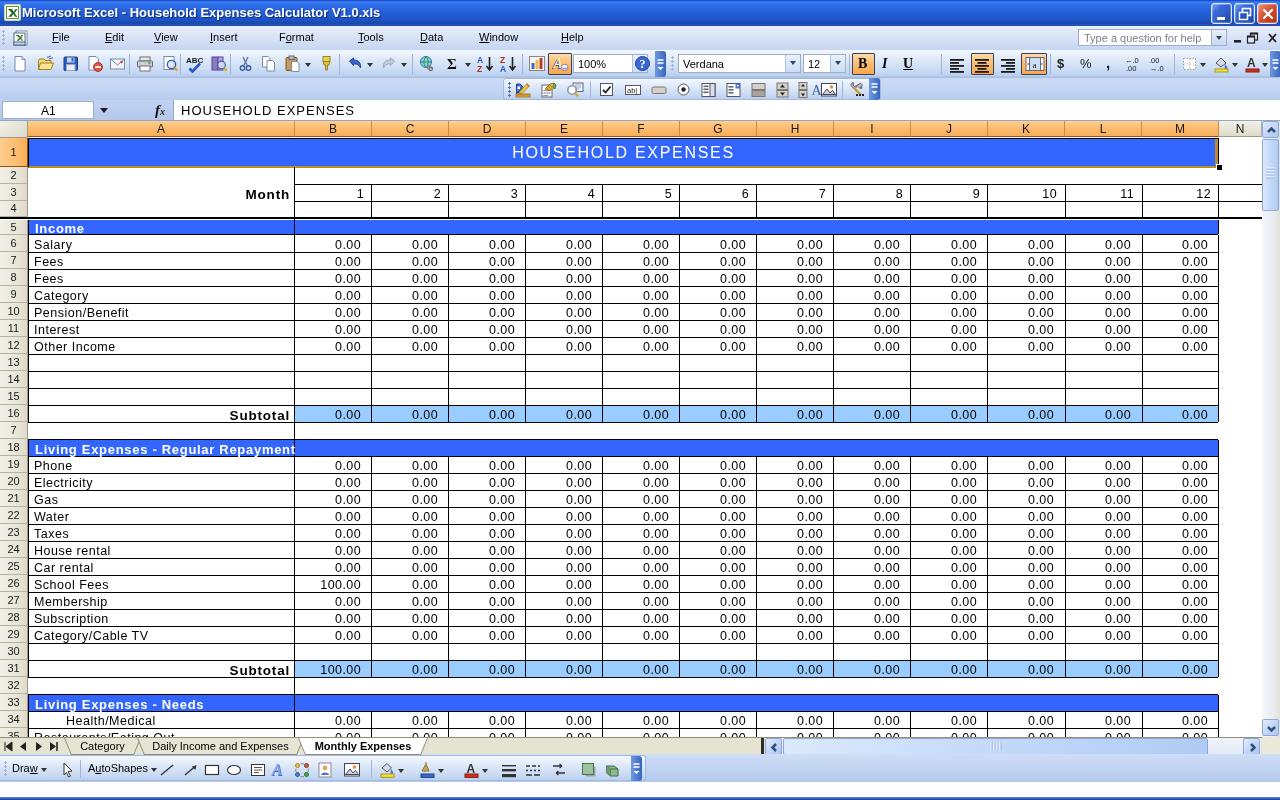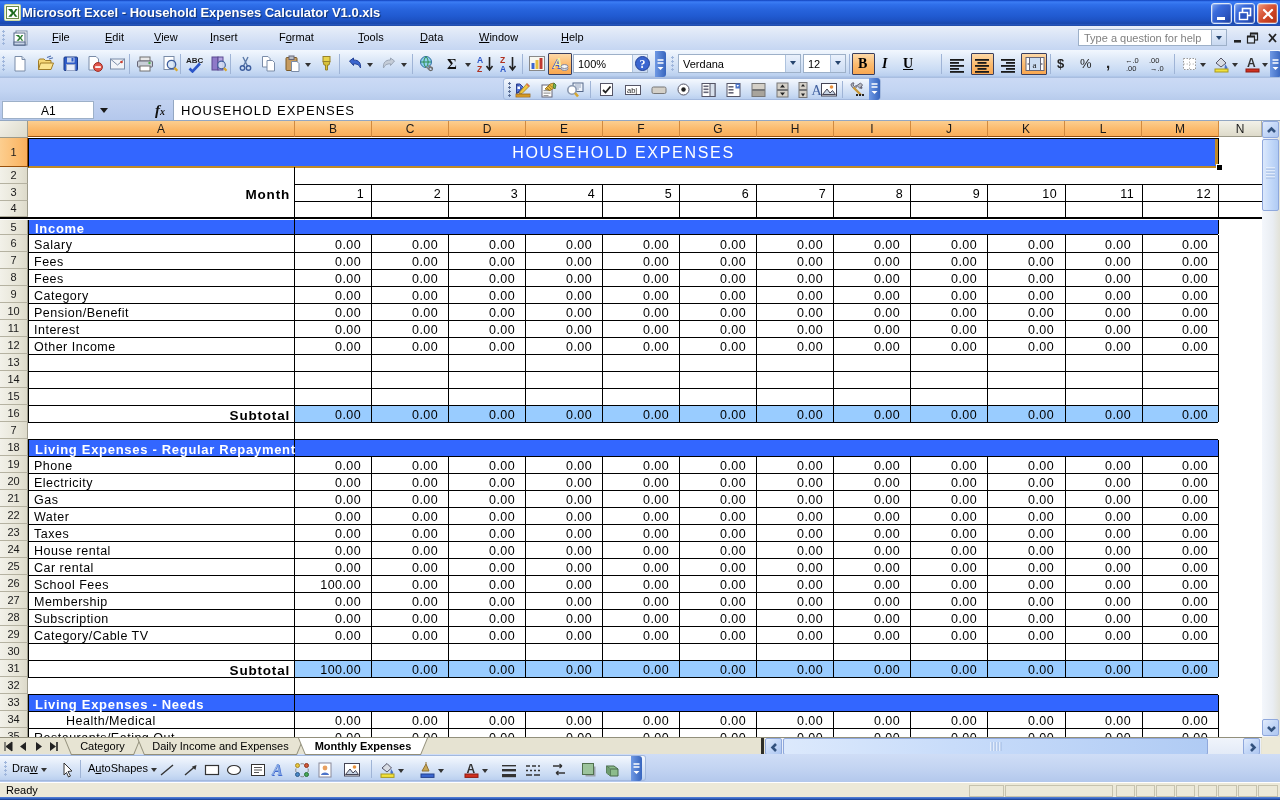--- a/index.html
+++ b/index.html
@@ -1168,26 +1168,13 @@
           </svg>
         </div>
 </div>
 <div class="tbend" style="left:631px;top:2px;height:25px">
         <svg style="position:absolute;left:1px;top:5px" width="9" height="16" viewBox="0 0 9 16">
           <path d="M1.5 3 H7.5 M1.5 6 H7.5" stroke="#fff" stroke-width="1.6"></path>
           <path d="M1.5 10 L4.5 13 L7.5 10 Z" fill="#fff"></path>
         </svg>
       </div>
 </div>
-<div id="statusbar" class="abs">
-<span class="abs" style="left:6px;top:1px">Ready</span>
-<div class="pane" style="left:969px;width:35px"></div>
-<div class="pane" style="left:1005px;width:108px"></div>
-<div class="pane" style="left:1116px;width:19px"></div>
-<div class="pane" style="left:1136px;width:19px"></div>
-<div class="pane" style="left:1156px;width:19px"></div>
-<div class="pane" style="left:1176px;width:19px"></div>
-<div class="pane" style="left:1198px;width:19px"></div>
-<div class="pane" style="left:1218px;width:19px"></div>
-<div class="pane" style="left:1238px;width:19px"></div>
-<div class="pane" style="left:1258px;width:20px"></div>
-</div>
 <div id="botborder" class="abs"></div>
 </div>
 </body></html>

